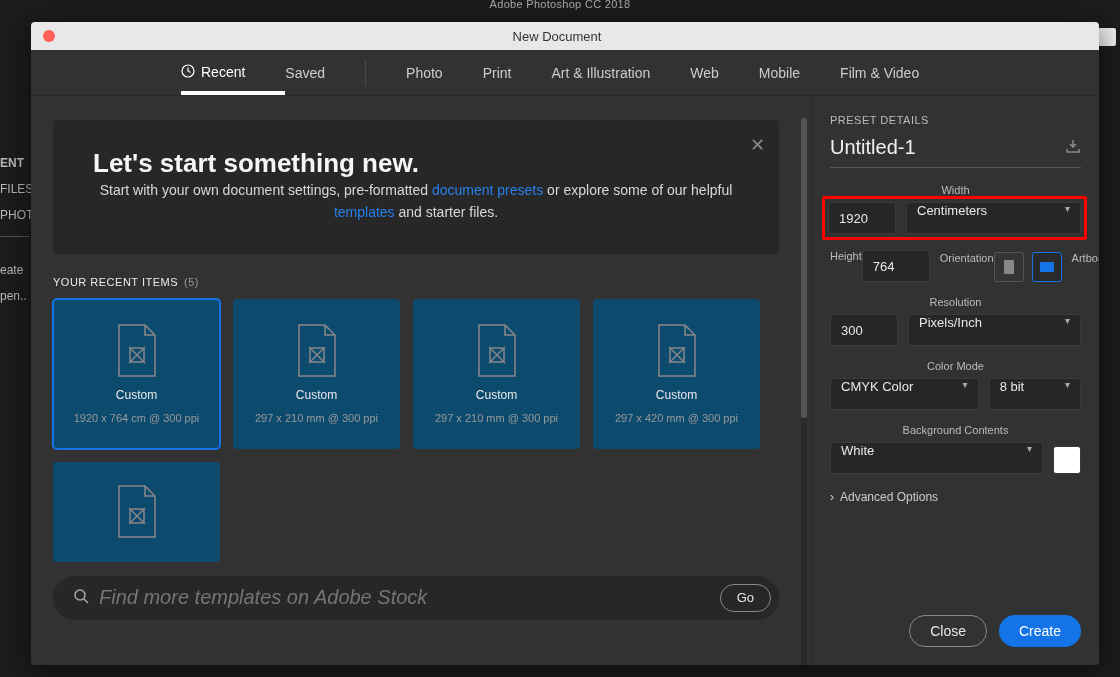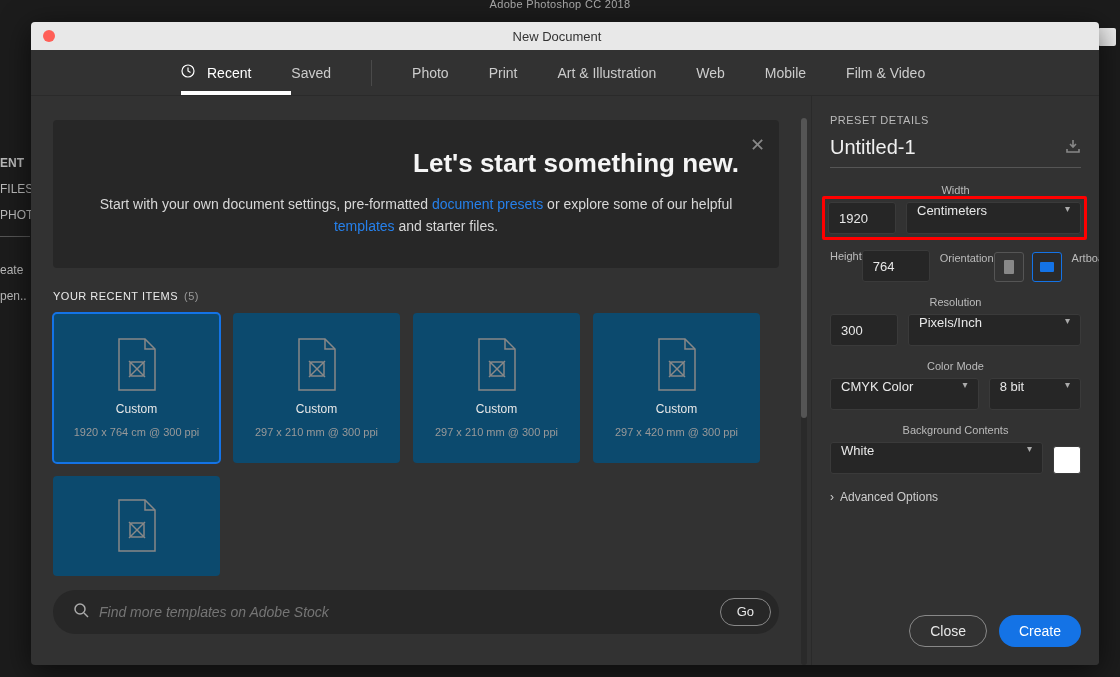--- a/index.html
+++ b/index.html
@@ -17,51 +17,51 @@
 
   .dialog { position:absolute; top:22px; left:31px; right:21px; bottom:12px; background:#323232; border-radius:4px; box-shadow:0 6px 30px rgba(0,0,0,0.6); overflow:hidden;}
   
   .titlebar { height:28px; background:#e8e8e8; display:flex; align-items:center; position:relative;}
   .traffic { display:flex; gap:8px; margin-left:12px;}
   .dot { width:12px; height:12px; border-radius:50%;}
   .red{background:#ff5f57;}
   .titlebar-title{ position:absolute; left:0; right:16px; text-align:center; font-size:13px; color:#333;}
   
   .tabs { height:46px; background:#323232; display:flex; align-items:center; padding:0 150px; border-bottom:1px solid #2a2a2a;}
-  .tab { color:#ccc; font-size:14px; margin-right:40px; cursor:pointer; display:flex; align-items:center; gap:12px;}
+  .tab { color:#ccc; font-size:14px; margin-right:40px; cursor:pointer; display:flex; gap:6px;}
   .tab.active{ color:#fff;}
   .tab.active::after{ content:""; position:absolute; bottom:-12px; left:0; right:0; height:2px; background:#fff;}
   .tab-wrap{ position:relative; padding-bottom:0;}
   .tab-sep{ width:1px; height:26px; background:#4a4a4a; margin-right:40px;}
   
   .body { display:flex; height:calc(100% - 74px);}
   .left { flex:1; padding:24px 22px 0 22px; display:flex; flex-direction:column; position:relative;}
   .scroll-area { width:6px; background:#2a2a2a; margin:22px 4px 0 0; border-radius:3px; position:relative;}
   .scroll-thumb{ position:absolute; top:0; left:0; right:0; height:300px; background:#555; border-radius:3px;}
   .right { width:288px; background:#323232; padding:18px 18px 18px 18px; display:flex; flex-direction:column; border-left:1px solid #2a2a2a;}
   
   .hero { background:#272727; border-radius:4px; padding:28px 40px 30px; margin-bottom:22px; position:relative;}
   .hero-close{ position:absolute; top:14px; right:14px; color:#888; font-size:18px; cursor:pointer;}
-  .hero h1{ text-align:right; font-size:26px; font-weight:600; color:#f5f5f5; margin-bottom:14px;}
+  .hero h1{ text-align:left; font-size:26px; font-weight:600; color:#f5f5f5; }
   .hero p{ text-align:center; font-size:14px; color:#d8d8d8; line-height:1.6;}
   .hero a{ color:#2680eb; text-decoration:none;}
   
   .section-label{ font-size:11px; letter-spacing:0.5px; color:#eaeaea; text-transform:uppercase; margin-bottom:11px; display:flex; align-items:center; gap:6px;}
   .section-label .count{ color:#999;}
   
   .grid{ display:flex; flex-wrap:wrap; gap:13px;}
   .card{ width:167px; height:150px; background:#0c4a6e; border-radius:4px; display:flex; flex-direction:column; align-items:center; justify-content:center; gap:10px; cursor:pointer; position:relative;}
   .card.selected{ outline:2px solid #1473e6; outline-offset:-1px;}
   .card-icon svg{ display:block;}
   .card-title{ font-size:12px; color:#e8e8e8;}
   .card-sub{ font-size:11px; color:#999;}
   .card.small{ height:100px;}
   
   .search-row{ margin-top:14px; background:#272727; height:44px; border-radius:22px; display:flex; align-items:center; padding:0 8px 0 20px; gap:10px;}
-  .search-row input{ flex:1; background:none; border:none; outline:none; color:#ec4899; font-style:italic; font-size:14px;}
+  .search-row input{ flex:1; background:none; border:none; outline:none; color:#ec4899; font-style:italic; font-size:20px;}
   .go-btn{ border:1px solid #888; color:#e8e8e8; background:none; height:28px; padding:0 16px; border-radius:14px; font-size:13px; cursor:pointer;}
   
   
   .preset-label{ font-size:11px; color:#bbb; letter-spacing:0.5px; margin-bottom:10px;}
   .name-row{ display:flex; align-items:center; justify-content:space-between; border-bottom:1px solid #555; padding-bottom:8px; margin-bottom:16px;}
   .name-row .name{ font-size:20px; color:#f0f0f0;}
   .dl-icon{ color:#888; font-size:14px;}
   
   .field-label{ font-size:11px; color:#bbb; margin-bottom:6px;text-align:center;}
   .row{ display:flex; gap:10px; margin-bottom:14px; align-items:flex-end;}

